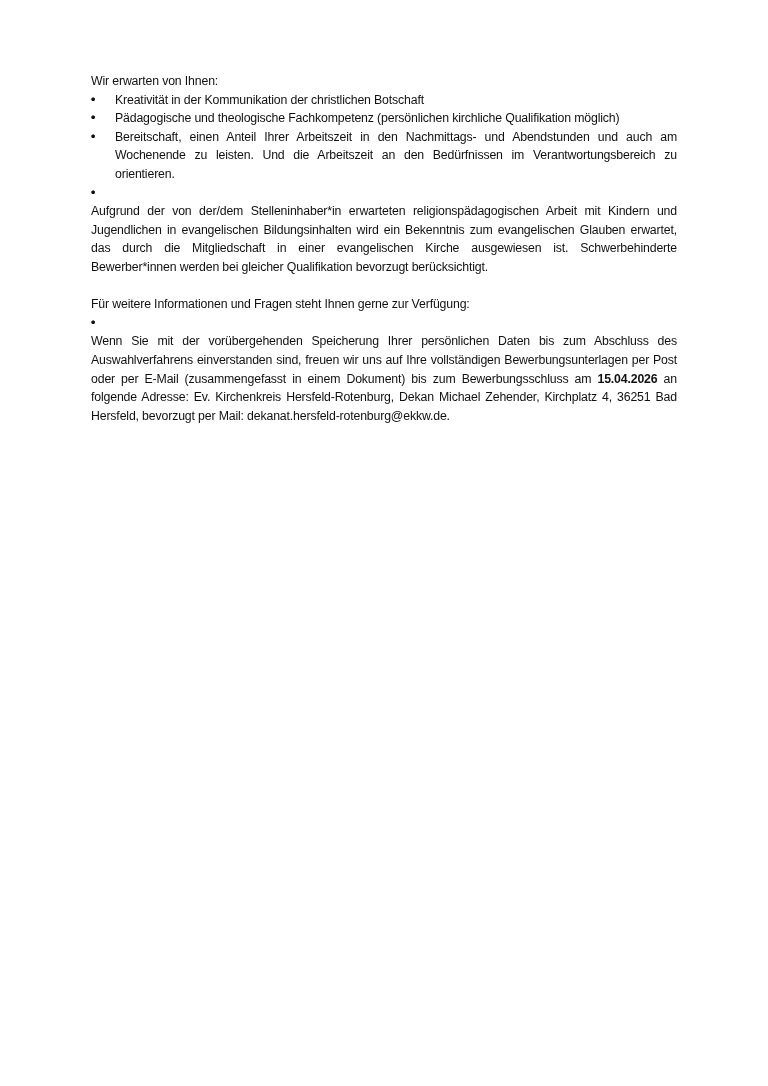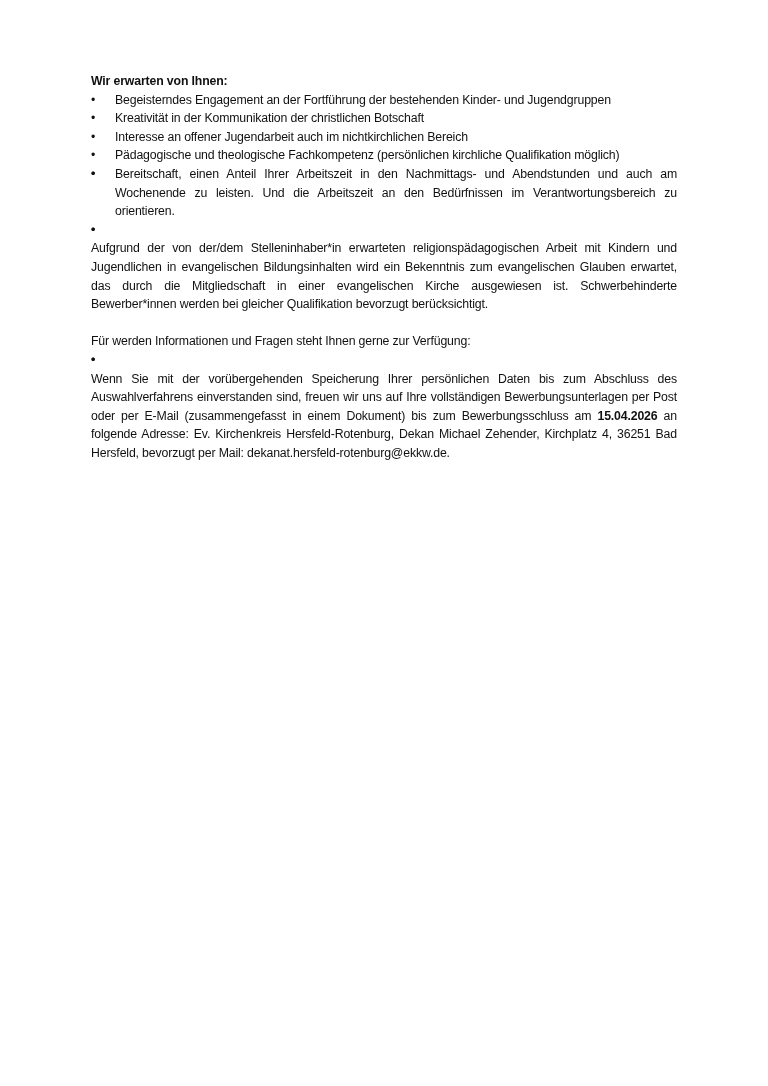--- a/index.html
+++ b/index.html
@@ -18,21 +18,21 @@
     .page {
       position: absolute;
       left: 91px;
       top: 72px;
       width: 586px;
       font-size: 12.3px;
       line-height: 18.6px;
       letter-spacing: -0.15px;
     }
     .heading {
-      font-weight: bold;
+      font-weight: normal;
       margin: 0;
     }
     ul.bullets {
       list-style: none;
       margin: 0;
       padding: 0;
     }
     ul.bullets li {
       position: relative;
       padding-left: 24px;
@@ -52,35 +52,35 @@
     }
   </style>
 </head>
 <body>
 
 <div class="page">
 
   <section>
     <p class="heading">Wir erwarten von Ihnen:</p>
     <ul class="bullets">
-      <li><span class="bullet">•</span><span>Begeisterndes Engagement an der Fortführung der bestehenden Kinder- und Jugendgruppen</span></li>
+      <li><span class="bullet">•</span></li>
       <li><span class="bullet">•</span><span>Kreativität in der Kommunikation der christlichen Botschaft</span></li>
-      <li><span class="bullet">•</span><span>Interesse an offener Jugendarbeit auch im nichtkirchlichen Bereich</span></li>
+      <li><span class="bullet">•</span></li>
       <li><span class="bullet">•</span><span>Pädagogische und theologische Fachkompetenz (persönlichen kirchliche Qualifikation möglich)</span></li>
       <li><span class="bullet">•</span></li>
       <li><span class="bullet">•</span><span>Bereitschaft, einen Anteil Ihrer Arbeitszeit in den Nachmittags- und Abendstunden und auch am Wochenende zu leisten. Und die Arbeitszeit an den Bedürfnissen im Verantwortungsbereich zu orientieren.</span></li>
       <li><span class="bullet">•</span></li>
       <li><span class="bullet">•</span></li>
     </ul>
   </section>
 
   <p class="para">Aufgrund der von der/dem Stelleninhaber*in erwarteten religionspädagogischen Arbeit mit Kindern und Jugendlichen in evangelischen Bildungsinhalten wird ein Bekenntnis zum evangelischen Glauben erwartet, das durch die Mitgliedschaft in einer evangelischen Kirche ausgewiesen ist. Schwerbehinderte Bewerber*innen werden bei gleicher Qualifikation bevorzugt berücksichtigt.</p>
 
   <section>
-    <p class="para">Für werden Informationen und Fragen steht Ihnen gerne zur Verfügung:</p>
+    <p class="para">Für weitere Informationen und Fragen steht Ihnen gerne zur Verfügung:</p>
     <ul class="bullets">
       <li><span class="bullet">•</span></li>
       <li><span class="bullet">•</span></li>
     </ul>
   </section>
 
   <p class="para"><span>Wenn Sie mit der vorübergehenden Speicherung Ihrer persönlichen Daten bis zum Abschluss des Auswahlverfahrens einverstanden sind, freuen wir uns auf Ihre vollständigen Bewerbungsunterlagen per Post oder per E-Mail (zusammengefasst in einem Dokument) bis zum Bewerbungsschluss am </span><b class="date">15.04.2026</b><span> an folgende Adresse: Ev. Kirchenkreis Hersfeld-Rotenburg, Dekan Michael Zehender, Kirchplatz 4, 36251 Bad Hersfeld, bevorzugt per Mail: dekanat.hersfeld-rotenburg@ekkw.de.</span></p>
 
 </div>
 

